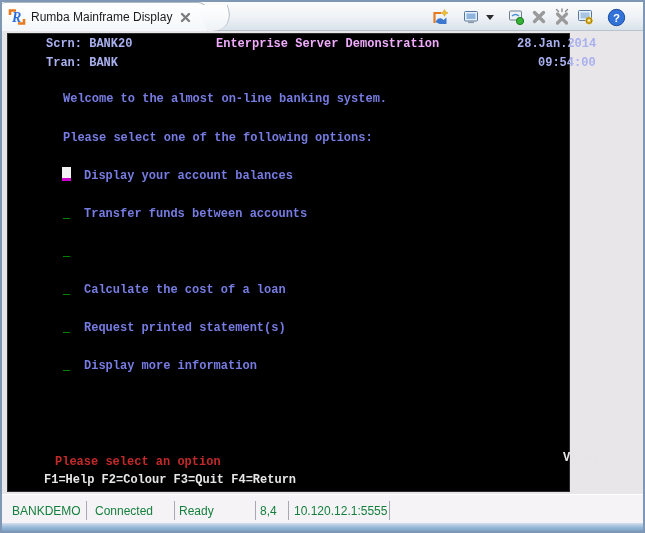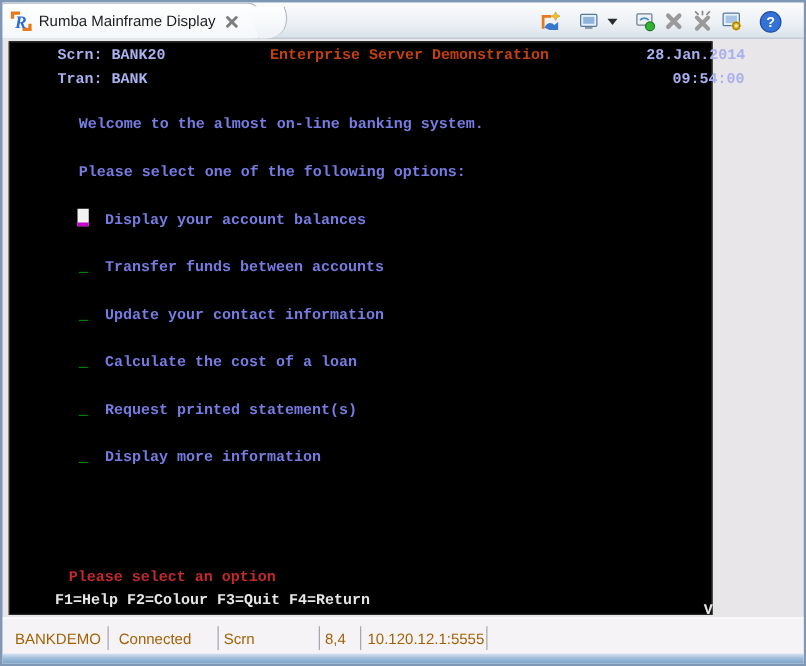--- a/index.html
+++ b/index.html
@@ -46,36 +46,36 @@
   
   .terminal {
     position:absolute; left:5px; top:31px; width:563px; height:459px;
     background:#000000; border:1px solid #2a2a2a; cursor:text;
   }
   .t {
     position:absolute; font:bold 12px "Liberation Mono", monospace;
     line-height:13px; white-space:pre; letter-spacing:0;
   }
   .c-hdr  { color:#a9b0ee; }
-  .c-ttl  { color:#c2410c; }
+  .c-ttl  { color:#f0abfc; }
   .c-body { color:#767ce2; }
   .c-in   { color:#00cc00; }
   .c-msg  { color:#c22a2a; }
   .c-fk   { color:#e6e6e6; }
   .cursor-block {
     position:absolute; width:9px; height:14px;
     background:#f2f2f2; border-bottom:3px solid #cc00cc;
   }
 
   
   .statusbar {
     position:absolute; left:0; right:0; top:492px; height:30px;
     background:#f6f3f6; border-top:1px solid #ffffff;
   }
-  .sseg { position:absolute; top:9px; font-size:12px; color:#a16207; white-space:nowrap; }
+  .sseg { position:absolute; top:9px; font-size:12px; color:#15803d; white-space:nowrap; }
   .ssep { position:absolute; top:6px; width:1px; height:19px; background:#a8a8b2; }
 
   .bottom-strip {
     position:absolute; left:0; right:0; bottom:0; height:8px;
     background:linear-gradient(180deg,#d3e0ef 0%,#9cbbd9 50%,#7ba2c6 100%);
   }
 </style>
 </head>
 <body>
 
@@ -182,42 +182,41 @@
     <span class="t c-body" style="left:55px; top:98px;">Please select one of the following options:</span>
     <span class="t c-body" style="left:55px; top:59px;">Welcome to the almost on-line banking system.</span>
 
     <div class="cursor-block" style="left:54px; top:133px;"></div>
     <span class="t c-body" style="left:76px; top:136px;">Display your account balances</span>
 
     <span class="t c-in" style="left:55px; top:174px;">_</span>
     <span class="t c-body" style="left:76px; top:174px;">Transfer funds between accounts</span>
 
     <span class="t c-in" style="left:55px; top:212px;">_</span>
-    <span class="t c-body" style="left:76px; top:212px;">Update your contact information</span>
 
     <span class="t c-in" style="left:55px; top:250px;">_</span>
     <span class="t c-body" style="left:76px; top:250px;">Calculate the cost of a loan</span>
 
     <span class="t c-in" style="left:55px; top:288px;">_</span>
     <span class="t c-body" style="left:76px; top:288px;">Request printed statement(s)</span>
 
     <span class="t c-in" style="left:55px; top:326px;">_</span>
     <span class="t c-body" style="left:76px; top:326px;">Display more information</span>
 
     <span class="t c-msg" style="left:47px; top:422px;">Please select an option</span>
     <span class="t c-fk" style="left:36px; top:440px;">F1=Help F2=Colour F3=Quit F4=Return</span>
-    <span class="t c-fk" style="left:555px; top:448px;">V5.99c</span>
+    <span class="t c-fk" style="left:555px; top:418px;">V5.99c</span>
   </div>
 
   <div class="statusbar">
     <span class="sseg" style="left:10px;">BANKDEMO</span>
     <div class="ssep" style="left:84px;"></div>
     <span class="sseg" style="left:93px;">Connected</span>
     <div class="ssep" style="left:172px;"></div>
-    <span class="sseg" style="left:177px;">Scrn</span>
+    <span class="sseg" style="left:177px;">Ready</span>
     <div class="ssep" style="left:253px;"></div>
     <span class="sseg" style="left:258px;">8,4</span>
     <div class="ssep" style="left:286px;"></div>
     <span class="sseg" style="left:292px;">10.120.12.1:5555</span>
     <div class="ssep" style="left:387px;"></div>
   </div>
 
   <div class="bottom-strip"></div>
 </div>
 

